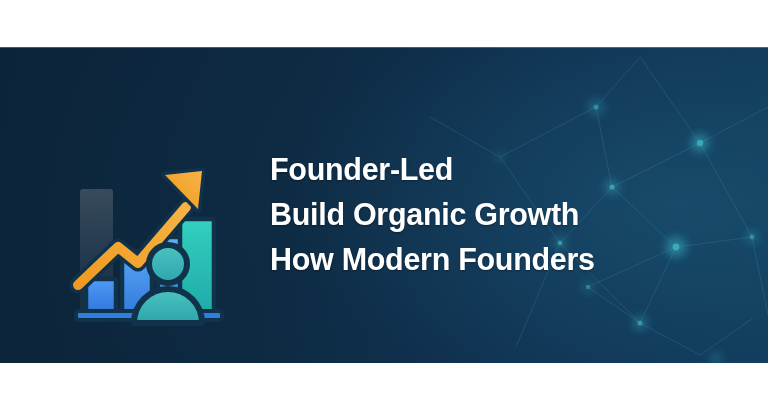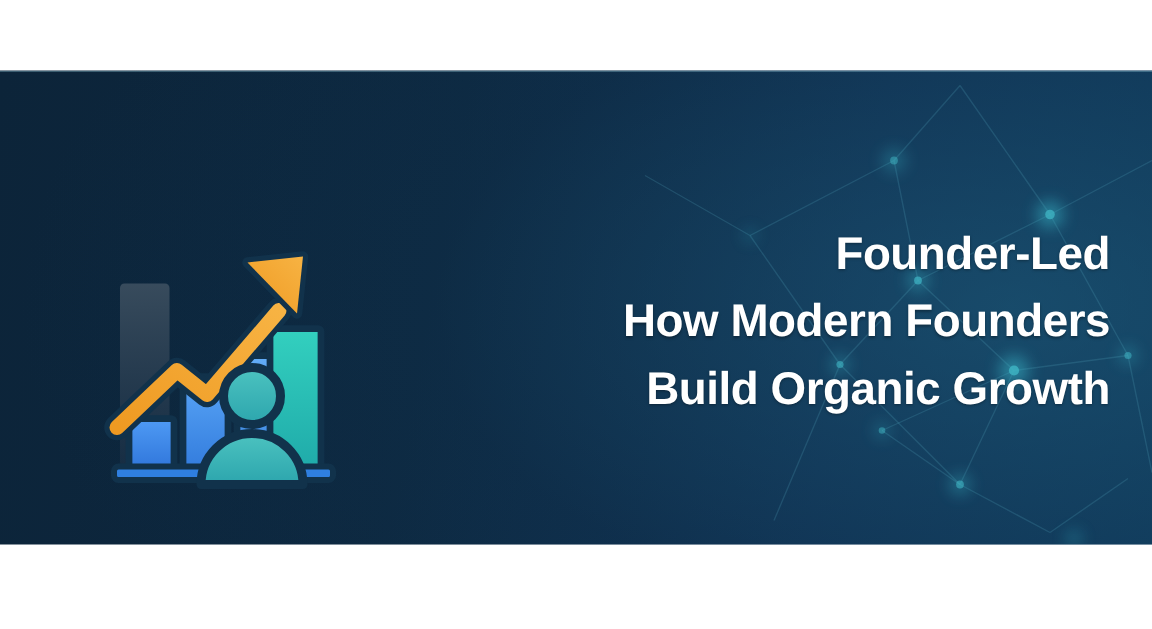--- a/index.html
+++ b/index.html
@@ -36,21 +36,21 @@
   
   .headline{
     position:absolute;left:270px;top:100px;width:470px;
     color:#ffffff;
     font-weight:bold;
     font-size:30.5px;
     line-height:45px;
     letter-spacing:-0.3px;
     text-shadow:0 1px 2px rgba(0,0,0,.35);
   }
-  .headline .ln{display:block;white-space:nowrap;text-align:right;}
+  .headline .ln{display:block;white-space:nowrap;}
   .accent{color:#e9a53c;}
   .band-top{position:absolute;left:0;top:0;width:768px;height:47px;background:#ffffff;}
   .band-bottom{position:absolute;left:0;top:364px;width:768px;height:55px;background:#ffffff;}
 </style>
 </head>
 <body>
 
 <div class="banner">
 
   <div class="band-top"></div>
@@ -164,20 +164,20 @@
 
         <g>
           <circle cx="106" cy="113" r="19" fill="url(#gPerson)" stroke="#11324b" stroke-width="6"></circle>
           <path d="M72 172 a34 34 0 0 1 68 0 z" fill="url(#gPerson)" stroke="#11324b" stroke-width="6" stroke-linejoin="round"></path>
         </g>
       </svg>
     </div>
 
     <div class="headline">
       <span class="ln">Founder-Led</span>
+      <span class="ln">Build Organic Growth</span>
       <span class="ln">How Modern Founders</span>
-      <span class="ln">Build Organic Growth</span>
     </div>
 
   </div>
 
   <div class="band-bottom"></div>
 </div>
 
 </body></html>

